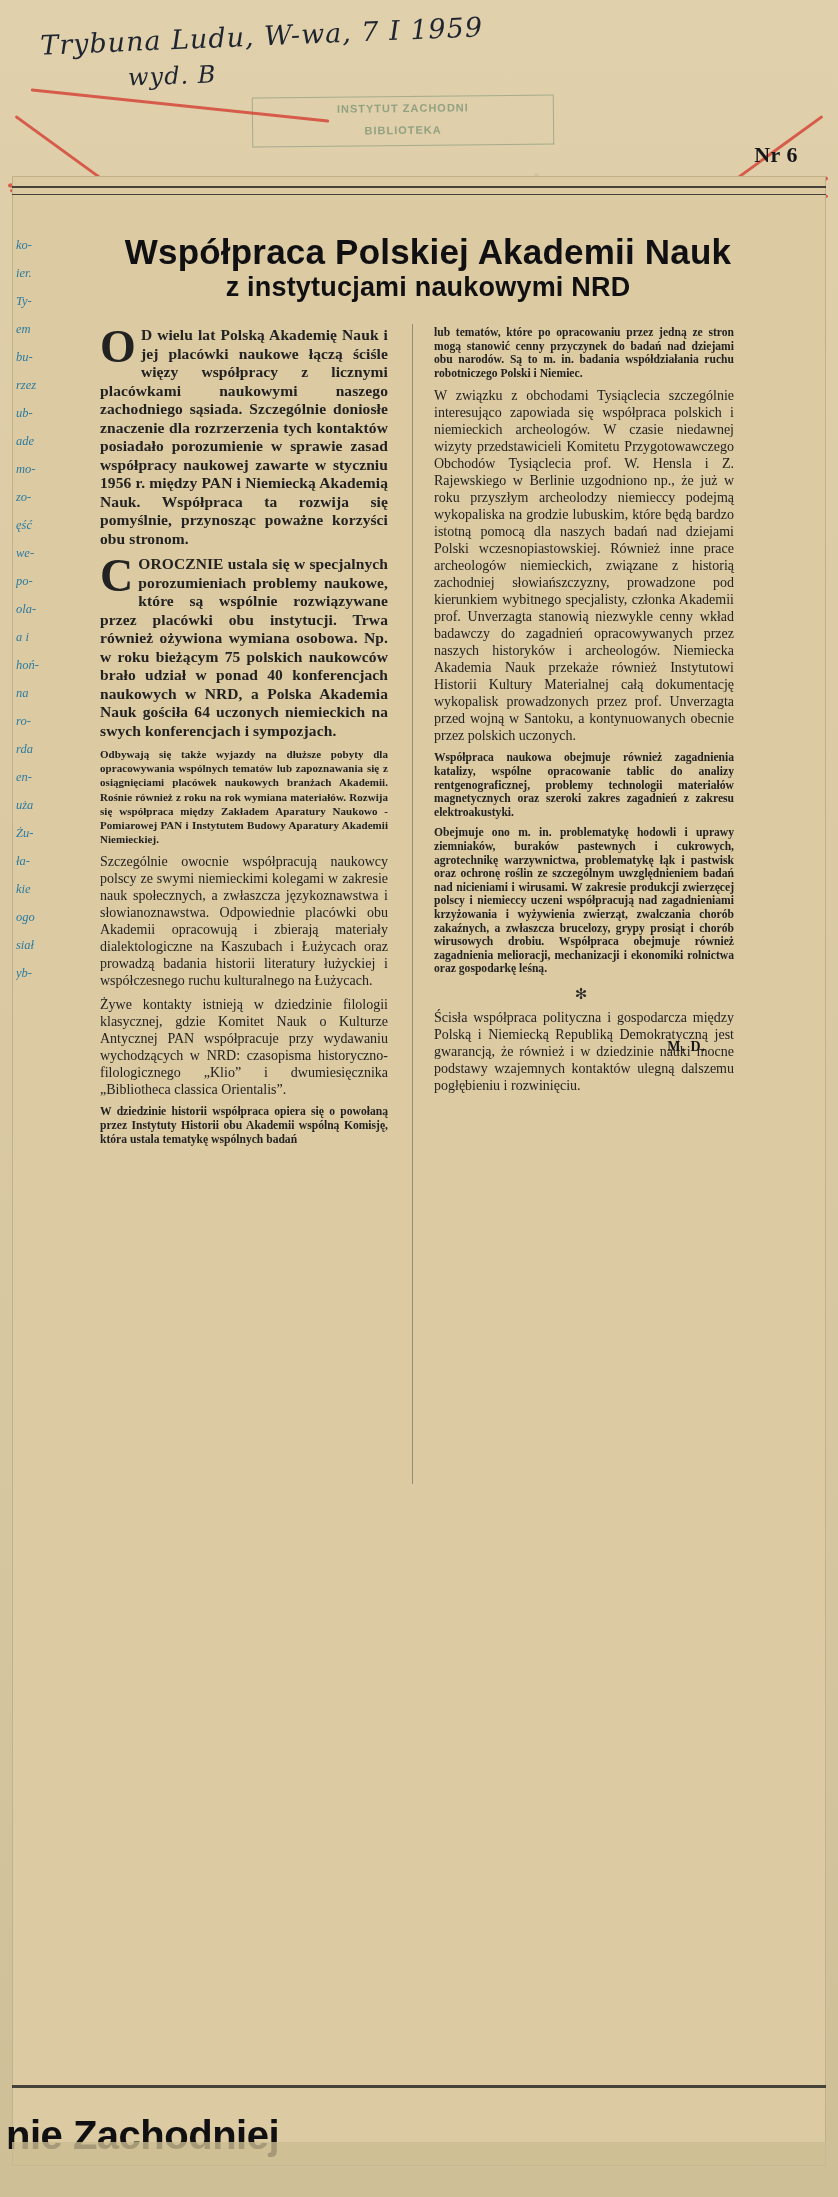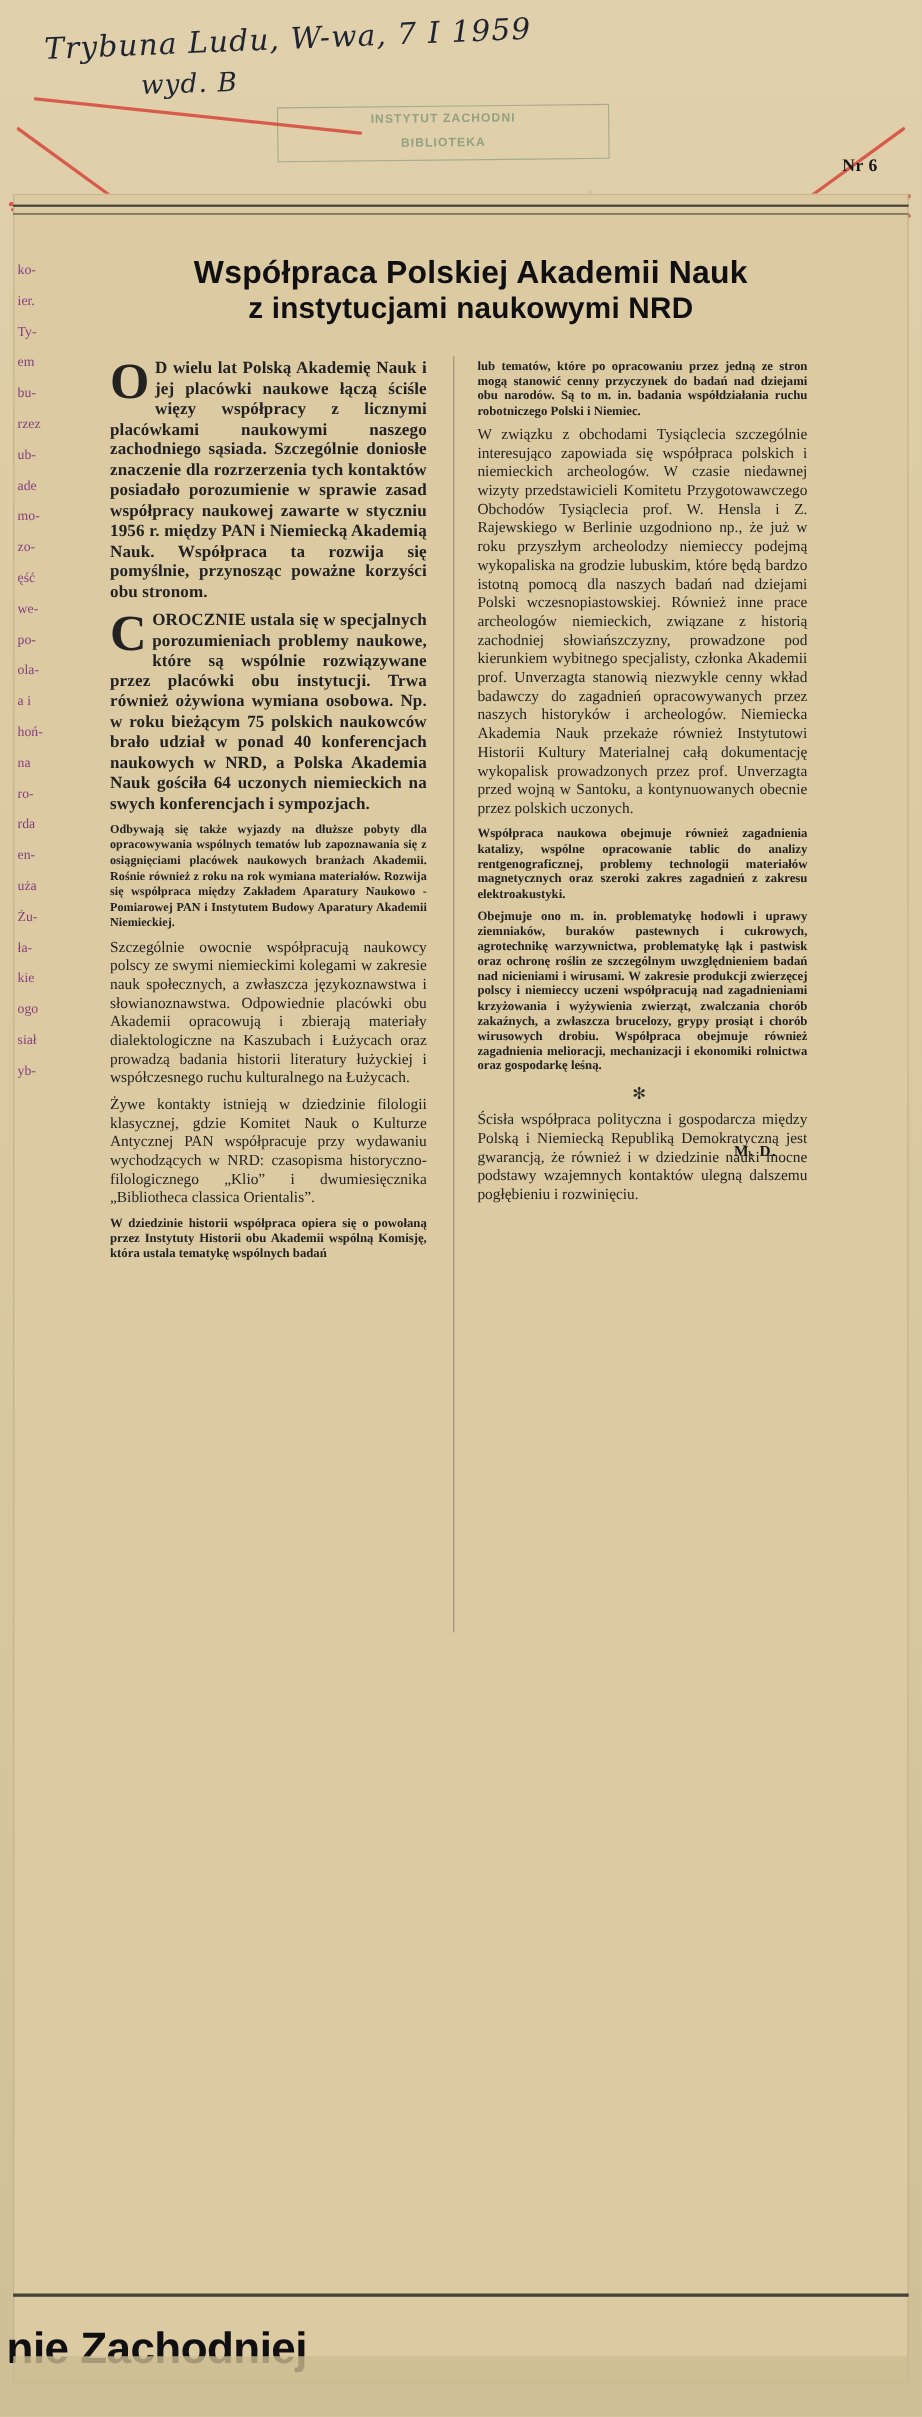--- a/index.html
+++ b/index.html
@@ -65,46 +65,47 @@
   
   #clip{
     position:absolute;left:12px;top:176px;width:814px;height:1990px;
     background:#dccaa2;
     box-shadow:0 0 0 1px rgba(120,100,70,.25) inset;
   }
   #clip .rule{position:absolute;left:0;right:0;height:2px;background:#2a2a28;opacity:.85;}
   #issue{
     position:absolute;right:28px;top:-34px;
     font-family:"Liberation Serif", serif;
-    font-weight:bold;font-size:16px;color:#17171a;
+    font-weight:bold;font-size:22px;color:#17171a;
     letter-spacing:.5px;
   }
   
   #inner{
     position:absolute;left:26px;top:22px;width:762px;height:1900px;
   }
   
   #sliver{
     position:absolute;left:-22px;top:40px;width:44px;height:1560px;
     font-family:"Liberation Serif", serif;
-    font-size:12.5px;line-height:15px;color:#701a75;
+    font-size:12.5px;line-height:15px;color:#0369a1;
     text-align:justify;
     overflow:hidden;
     opacity:.82;
+    font-style:italic;
   }
   #sliver div{margin-bottom:13px;}
   
   #headline{
     position:absolute;left:60px;top:34px;width:660px;
     text-align:center;
     font-family:"Liberation Sans", sans-serif;
     font-weight:bold;
     color:#101013;
   }
-  #headline .l1{font-size:29px;letter-spacing:.2px;}
+  #headline .l1{font-size:35px;letter-spacing:.2px;}
   #headline .l2{font-size:27px;letter-spacing:.2px;margin-top:0;}
   
   .col{
     position:absolute;top:128px;
     font-family:"Liberation Serif", serif;
     color:#222;
     text-align:justify;
   }
   #colL{left:62px;width:288px;}
   #colR{left:396px;width:300px;}

